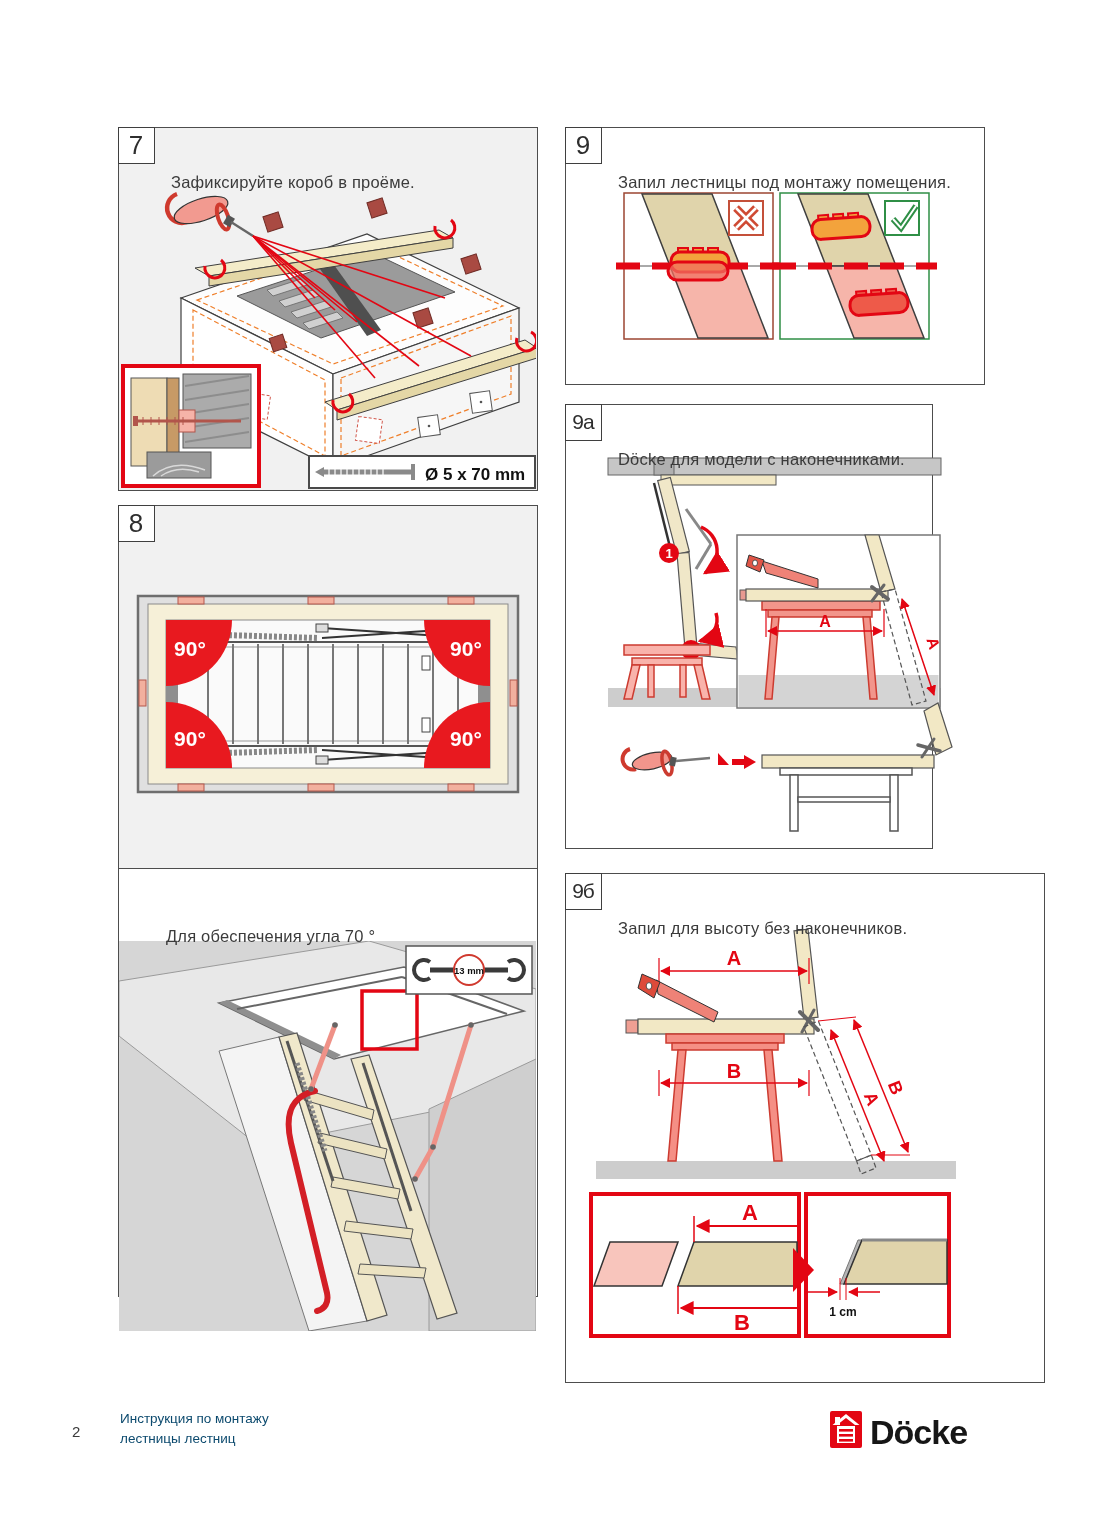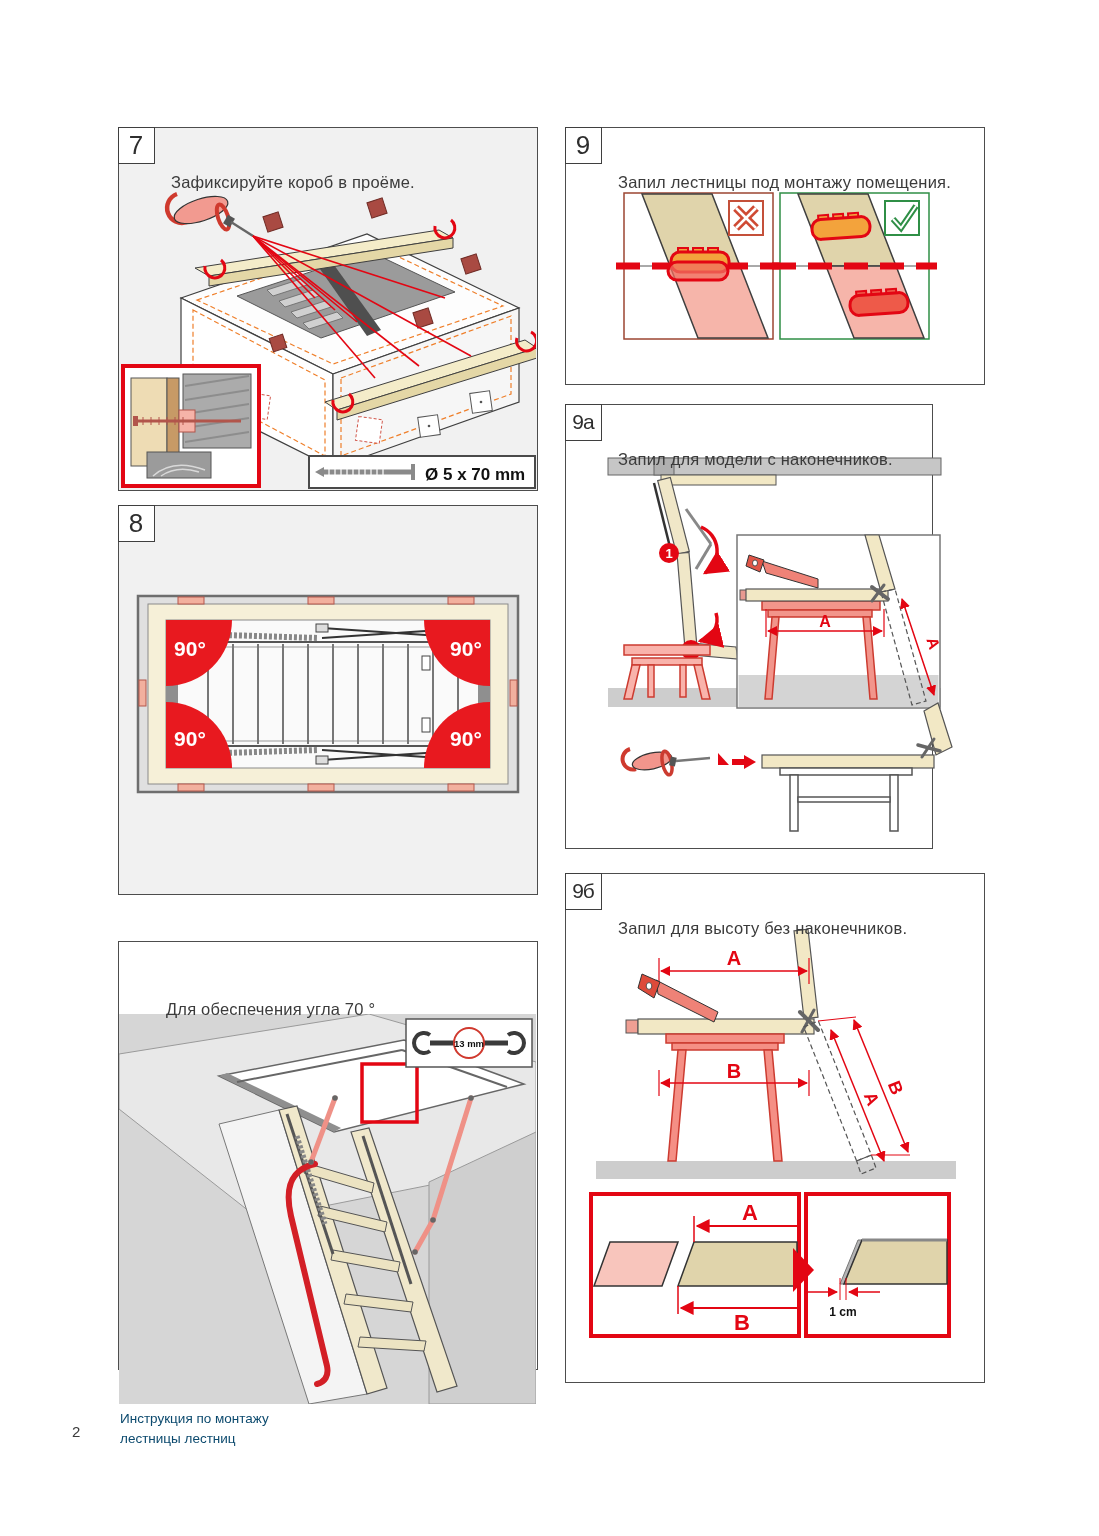--- a/index.html
+++ b/index.html
@@ -197,21 +197,21 @@
         <path d="M30,174 L96,174 A66,66 0 0 0 30,108 Z" fill="#e8191f"></path>
         <path d="M354,174 L288,174 A66,66 0 0 1 354,108 Z" fill="#e8191f"></path>
         <text x="54" y="62" font-size="21" font-weight="bold" fill="#fff" text-anchor="middle">90°</text>
         <text x="330" y="62" font-size="21" font-weight="bold" fill="#fff" text-anchor="middle">90°</text>
         <text x="54" y="152" font-size="21" font-weight="bold" fill="#fff" text-anchor="middle">90°</text>
         <text x="330" y="152" font-size="21" font-weight="bold" fill="#fff" text-anchor="middle">90°</text>
       </g>
     </svg>
   </section>
 
-  <section class="panel" style="left:118px;top:941px;width:420px;height:429px;">
+  <section class="panel" style="left:118px;top:868px;width:420px;height:429px;">
     <div class="ptitle ptitle--plain">Для обеспечения угла 70 °</div>
     <svg class="illu" style="left:0;top:72px;" width="417" height="390" viewBox="0 0 417 390">
       <rect x="0" y="0" width="417" height="390" fill="#d6d6d6"></rect>
       <polygon points="0,40 250,0 417,48 417,150 140,205 0,95" fill="#e8e8e8" stroke="#9a9a9a" stroke-width="1"></polygon>
       <polygon points="310,168 417,118 417,390 310,390" fill="#cfcfcf" stroke="#9a9a9a" stroke-width="1"></polygon>
 
       <g>
         <polygon points="100,62 285,26 405,70 215,118" fill="#ffffff" stroke="#666" stroke-width="1.5"></polygon>
         <polygon points="100,62 215,118 222,114 108,59" fill="#8f8f8f"></polygon>
         <line x1="118" y1="68" x2="283" y2="36" stroke="#666" stroke-width="2"></line>
@@ -308,21 +308,21 @@
           <rect x="319" y="15" width="34" height="34" fill="#ffffff" stroke="#2f8f46" stroke-width="2"></rect>
           <polyline points="327,33 335,42 350,20" fill="none" stroke="#2f8f46" stroke-width="6"></polyline>
           <polyline points="327,33 335,42 350,20" fill="none" stroke="#ffffff" stroke-width="2"></polyline>
         </g>
       </g>
     </svg>
   </section>
 
   <section class="panel" style="left:565px;top:404px;width:368px;height:445px;">
     <div class="numbox numbox--wide">9а</div>
-    <div class="ptitle">Запил для модели с наконечников.</div>
+    <div class="ptitle">Döcke для модели с наконечниками.</div>
     <svg class="illu" style="left:0;top:44px;" width="417" height="399" viewBox="0 0 417 399">
       <defs>
         <marker id="ra" viewBox="0 0 10 10" refX="9" refY="5" markerWidth="7" markerHeight="7" orient="auto-start-reverse">
           <path d="M0,0 L10,5 L0,10 z" fill="#e30613"></path>
         </marker>
       </defs>
 
       <rect x="42" y="9" width="333" height="17" fill="#c6c6c6" stroke="#666" stroke-width="1"></rect>
       <rect x="88" y="9" width="20" height="17" fill="#b0b0b0" stroke="#666" stroke-width="1"></rect>
       <rect x="95" y="26" width="115" height="10" fill="#f2e8c5" stroke="#555" stroke-width="1"></rect>
@@ -407,21 +407,21 @@
           <rect x="324" y="326" width="8" height="56"></rect>
           <rect x="232" y="348" width="92" height="5"></rect>
         </g>
         <polygon points="358,262 372,254 386,298 370,306" fill="#f2e8c5" stroke="#555" stroke-width="1.2"></polygon>
         <line x1="352" y1="296" x2="374" y2="302" stroke="#666" stroke-width="3.5" stroke-linecap="round"></line>
         <line x1="368" y1="290" x2="356" y2="308" stroke="#666" stroke-width="3" stroke-linecap="round"></line>
       </g>
     </svg>
   </section>
 
-  <section class="panel" style="left:565px;top:873px;width:420px;height:510px;">
+  <section class="panel" style="left:565px;top:873px;width:480px;height:510px;">
     <div class="numbox numbox--wide">9б</div>
     <div class="ptitle">Запил для высоту без наконечников.</div>
     <svg class="illu" style="left:0;top:44px;" width="417" height="462" viewBox="0 0 417 462">
       <defs>
         <marker id="rb" viewBox="0 0 10 10" refX="9" refY="5" markerWidth="7" markerHeight="7" orient="auto-start-reverse">
           <path d="M0,0 L10,5 L0,10 z" fill="#e30613"></path>
         </marker>
       </defs>
       <rect x="30" y="243" width="360" height="18" fill="#cdcdcd"></rect>
 
@@ -501,14 +501,28 @@
         </g>
       </g>
     </svg>
   </section>
 
   <div class="footer-page">2</div>
   <div class="footer-doc">
     <div>Инструкция по монтажу</div>
     <div>лестницы лестниц</div>
   </div>
+  <div class="footer-logo">
+    <svg width="170" height="44" viewBox="0 0 170 44">
+      <g>
+        <rect x="0" y="3" width="32" height="37" rx="2" fill="#e30613"></rect>
+        <rect x="5" y="9" width="5" height="8" fill="#ffffff"></rect>
+        <polygon points="16,6 29.5,17 25,17 16,10 7,17 2.5,17" fill="#ffffff"></polygon>
+        <rect x="7" y="18" width="18" height="17" fill="#ffffff"></rect>
+        <rect x="9" y="21" width="14" height="2.6" fill="#e30613"></rect>
+        <rect x="9" y="26" width="14" height="2.6" fill="#e30613"></rect>
+        <rect x="9" y="31" width="14" height="2.6" fill="#e30613"></rect>
+      </g>
+      <text x="40" y="36" font-size="34" font-weight="bold" fill="#161616" letter-spacing="-1">Döcke</text>
+    </svg>
+  </div>
 
 </div>
 
 </body></html>

